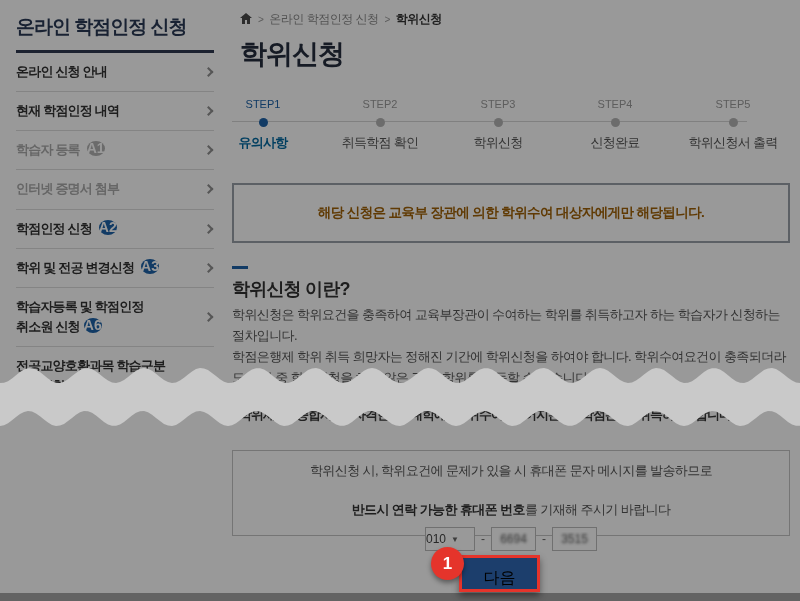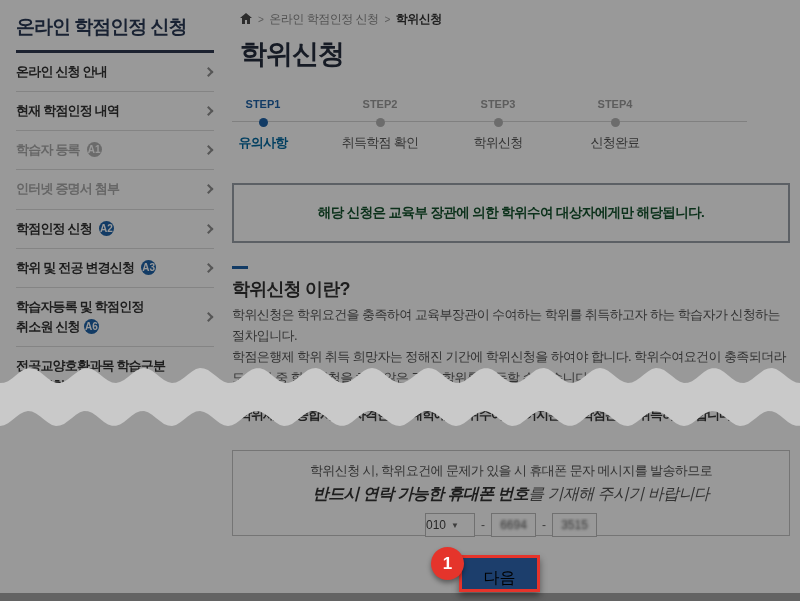--- a/index.html
+++ b/index.html
@@ -9,55 +9,55 @@
   body{background:#555;}
   .stage{position:relative;width:800px;height:601px;background:#fff;overflow:hidden;padding-left:28px;}
 
   
   .sidebar{position:absolute;left:0;top:0;width:230px;height:601px;background:#fff;padding:14px 16px 0 16px;z-index:10;}
   .sb-title{font-size:19px;font-weight:bold;color:var(--navy);letter-spacing:-1px;padding-bottom:10px;border-bottom:3px solid #2f3a50;}
   .sb-list{list-style:none;}
   .sb-item{position:relative;padding:9px 18px 9px 0;border-bottom:1px solid #dcdcdc;font-size:13px;font-weight:600;color:#333;letter-spacing:-0.8px;line-height:1.55;cursor:pointer;}
   .sb-item.disabled{color:#aaa;}
   .chev{position:absolute;right:2px;top:50%;width:7px;height:7px;border-top:2px solid #8f8f8f;border-right:2px solid #8f8f8f;transform:translateY(-50%) rotate(45deg);}
-  .badge{display:inline-block;min-width:15px;height:15px;border-radius:50%;background:var(--accent);color:#fff;font-size:10px;font-weight:bold;text-align:center;line-height:15px;vertical-align:1px;margin-left:4px;letter-spacing:0;}
+  .badge{display:inline-block;min-width:15px;height:15px;border-radius:50%;background:var(--accent);color:#fff;font-size:14px;font-weight:bold;text-align:center;line-height:15px;vertical-align:1px;margin-left:4px;letter-spacing:0;}
   .badge.gray{background:#b3b3b3;}
 
   
   .bc{position:absolute;left:240px;top:11px;font-size:12px;color:#8a8a8a;letter-spacing:-0.5px;z-index:10;display:flex;align-items:center;gap:6px;}
   .bc .sep{font-size:10px;color:#9a9a9a;}
   .bc .cur{color:#333;font-weight:bold;}
   .home-ic{display:inline-block;}
   .page-title{position:absolute;left:240px;top:36px;font-size:27px;font-weight:bold;color:#262e3e;letter-spacing:-1px;z-index:10;}
 
   
   .step-line{position:absolute;left:232px;top:121px;width:515px;height:1px;background:#d5d5d5;z-index:10;}
   .step-col{position:absolute;top:98px;width:130px;text-align:center;z-index:11;}
-  .step-col .s-no{font-size:11px;font-weight:bold;color:#9b9b9b;letter-spacing:0;}
+  .step-col .s-no{font-size:11px;font-weight:normal;color:#9b9b9b;letter-spacing:0;}
   .step-col .s-dot{width:9px;height:9px;border-radius:50%;background:#b5b5b5;margin:8px auto 7px auto;}
   .step-col .s-name{font-size:13px;color:#555;letter-spacing:-0.7px;}
   .step-col.active .s-no{color:var(--accent);}
   .step-col.active .s-dot{background:var(--accent);}
   .step-col.active .s-name{color:#0369a1;font-weight:bold;}
 
-  .notice{position:absolute;left:232px;top:183px;width:558px;height:60px;border:2px solid #9aa0a8;background:#fff;display:flex;align-items:center;justify-content:center;font-size:13.5px;font-weight:bold;color:#14532d;letter-spacing:-0.6px;z-index:10;}
+  .notice{position:absolute;left:232px;top:183px;width:558px;height:60px;border:2px solid #9aa0a8;background:#fff;display:flex;align-items:center;justify-content:center;font-size:13.5px;font-weight:bold;color:#a16207;letter-spacing:-0.6px;z-index:10;}
 
   .sec-dash{position:absolute;left:232px;top:266px;width:16px;height:3px;background:var(--accent);z-index:10;}
   .sec-head{position:absolute;left:232px;top:277px;font-size:18px;font-weight:bold;color:#333;letter-spacing:-0.8px;z-index:10;}
   .sec-body{position:absolute;left:232px;top:304px;width:560px;font-size:13px;color:#555;line-height:21px;letter-spacing:-0.6px;z-index:10;}
   .sec-body p{margin:0;}
 
   
   .frag{position:absolute;top:406px;width:56px;text-align:center;font-size:13px;font-weight:bold;color:#3a3a3a;letter-spacing:-1px;z-index:30;}
   .band{position:absolute;left:0;top:366px;width:800px;height:70px;z-index:50;pointer-events:none;}
 
   
   .phone-box{position:absolute;left:232px;top:450px;width:558px;height:86px;border:1px solid #c4c4c4;background:#fff;text-align:center;z-index:10;}
   .phone-box .l1{margin-top:11px;font-size:13px;color:#555;letter-spacing:-0.6px;}
-  .phone-box .l2{margin-top:4px;font-size:16px;color:#555;letter-spacing:-0.6px;font-style:italic;}
+  .phone-box .l2{margin-top:21px;font-size:13px;color:#555;letter-spacing:-0.6px;}
   .phone-box .l2 b{color:#333;}
   .phone-row{margin-top:8px;display:flex;justify-content:center;align-items:center;gap:6px;}
   .ph-sel{width:50px;height:24px;border:1px solid #bbb;background:#fff;display:flex;align-items:center;justify-content:flex-start;gap:5px;font-size:12px;color:#444;cursor:pointer;}
   .ph-sel .caret{font-size:8px;color:#666;}
   .ph-in{width:45px;height:24px;border:1px solid #bbb;background:#fff;text-align:center;font-size:12px;color:#444;}
   .ph-in.masked{color:transparent;text-shadow:0 0 3px rgba(70,70,70,.95);}
   .ph-dash{color:#666;font-size:12px;}
 
   
   .overlay{position:absolute;inset:0;background:rgba(0,0,0,0.40);z-index:40;pointer-events:none;}
@@ -144,20 +144,25 @@
   </div>
   <div class="step-col" style="left:433px">
     <div class="s-no">STEP3</div>
     <div class="s-dot"></div>
     <div class="s-name">학위신청</div>
   </div>
   <div class="step-col" style="left:550px">
     <div class="s-no">STEP4</div>
     <div class="s-dot"></div>
     <div class="s-name">신청완료</div>
+  </div>
+  <div class="step-col" style="left:668px">
+    <div class="s-no">STEP5</div>
+    <div class="s-dot"></div>
+    <div class="s-name">학위신청서 출력</div>
   </div>
 
   <div class="notice">해당 신청은 교육부 장관에 의한 학위수여 대상자에게만 해당됩니다.</div>
 
   <div class="sec-dash"></div>
   <h2 class="sec-head">학위신청 이란?</h2>
   <div class="sec-body">
     <p>학위신청은 학위요건을 충족하여 교육부장관이 수여하는 학위를 취득하고자 하는 학습자가 신청하는 절차입니다.</p>
     <p>학점은행제 학위 취득 희망자는 정해진 기간에 학위신청을 하여야 합니다. 학위수여요건이 충족되더라도 기간 중 학위신청을 하지 않은 경우, 학위를 취득할 수 없습니다.</p>
   </div>

